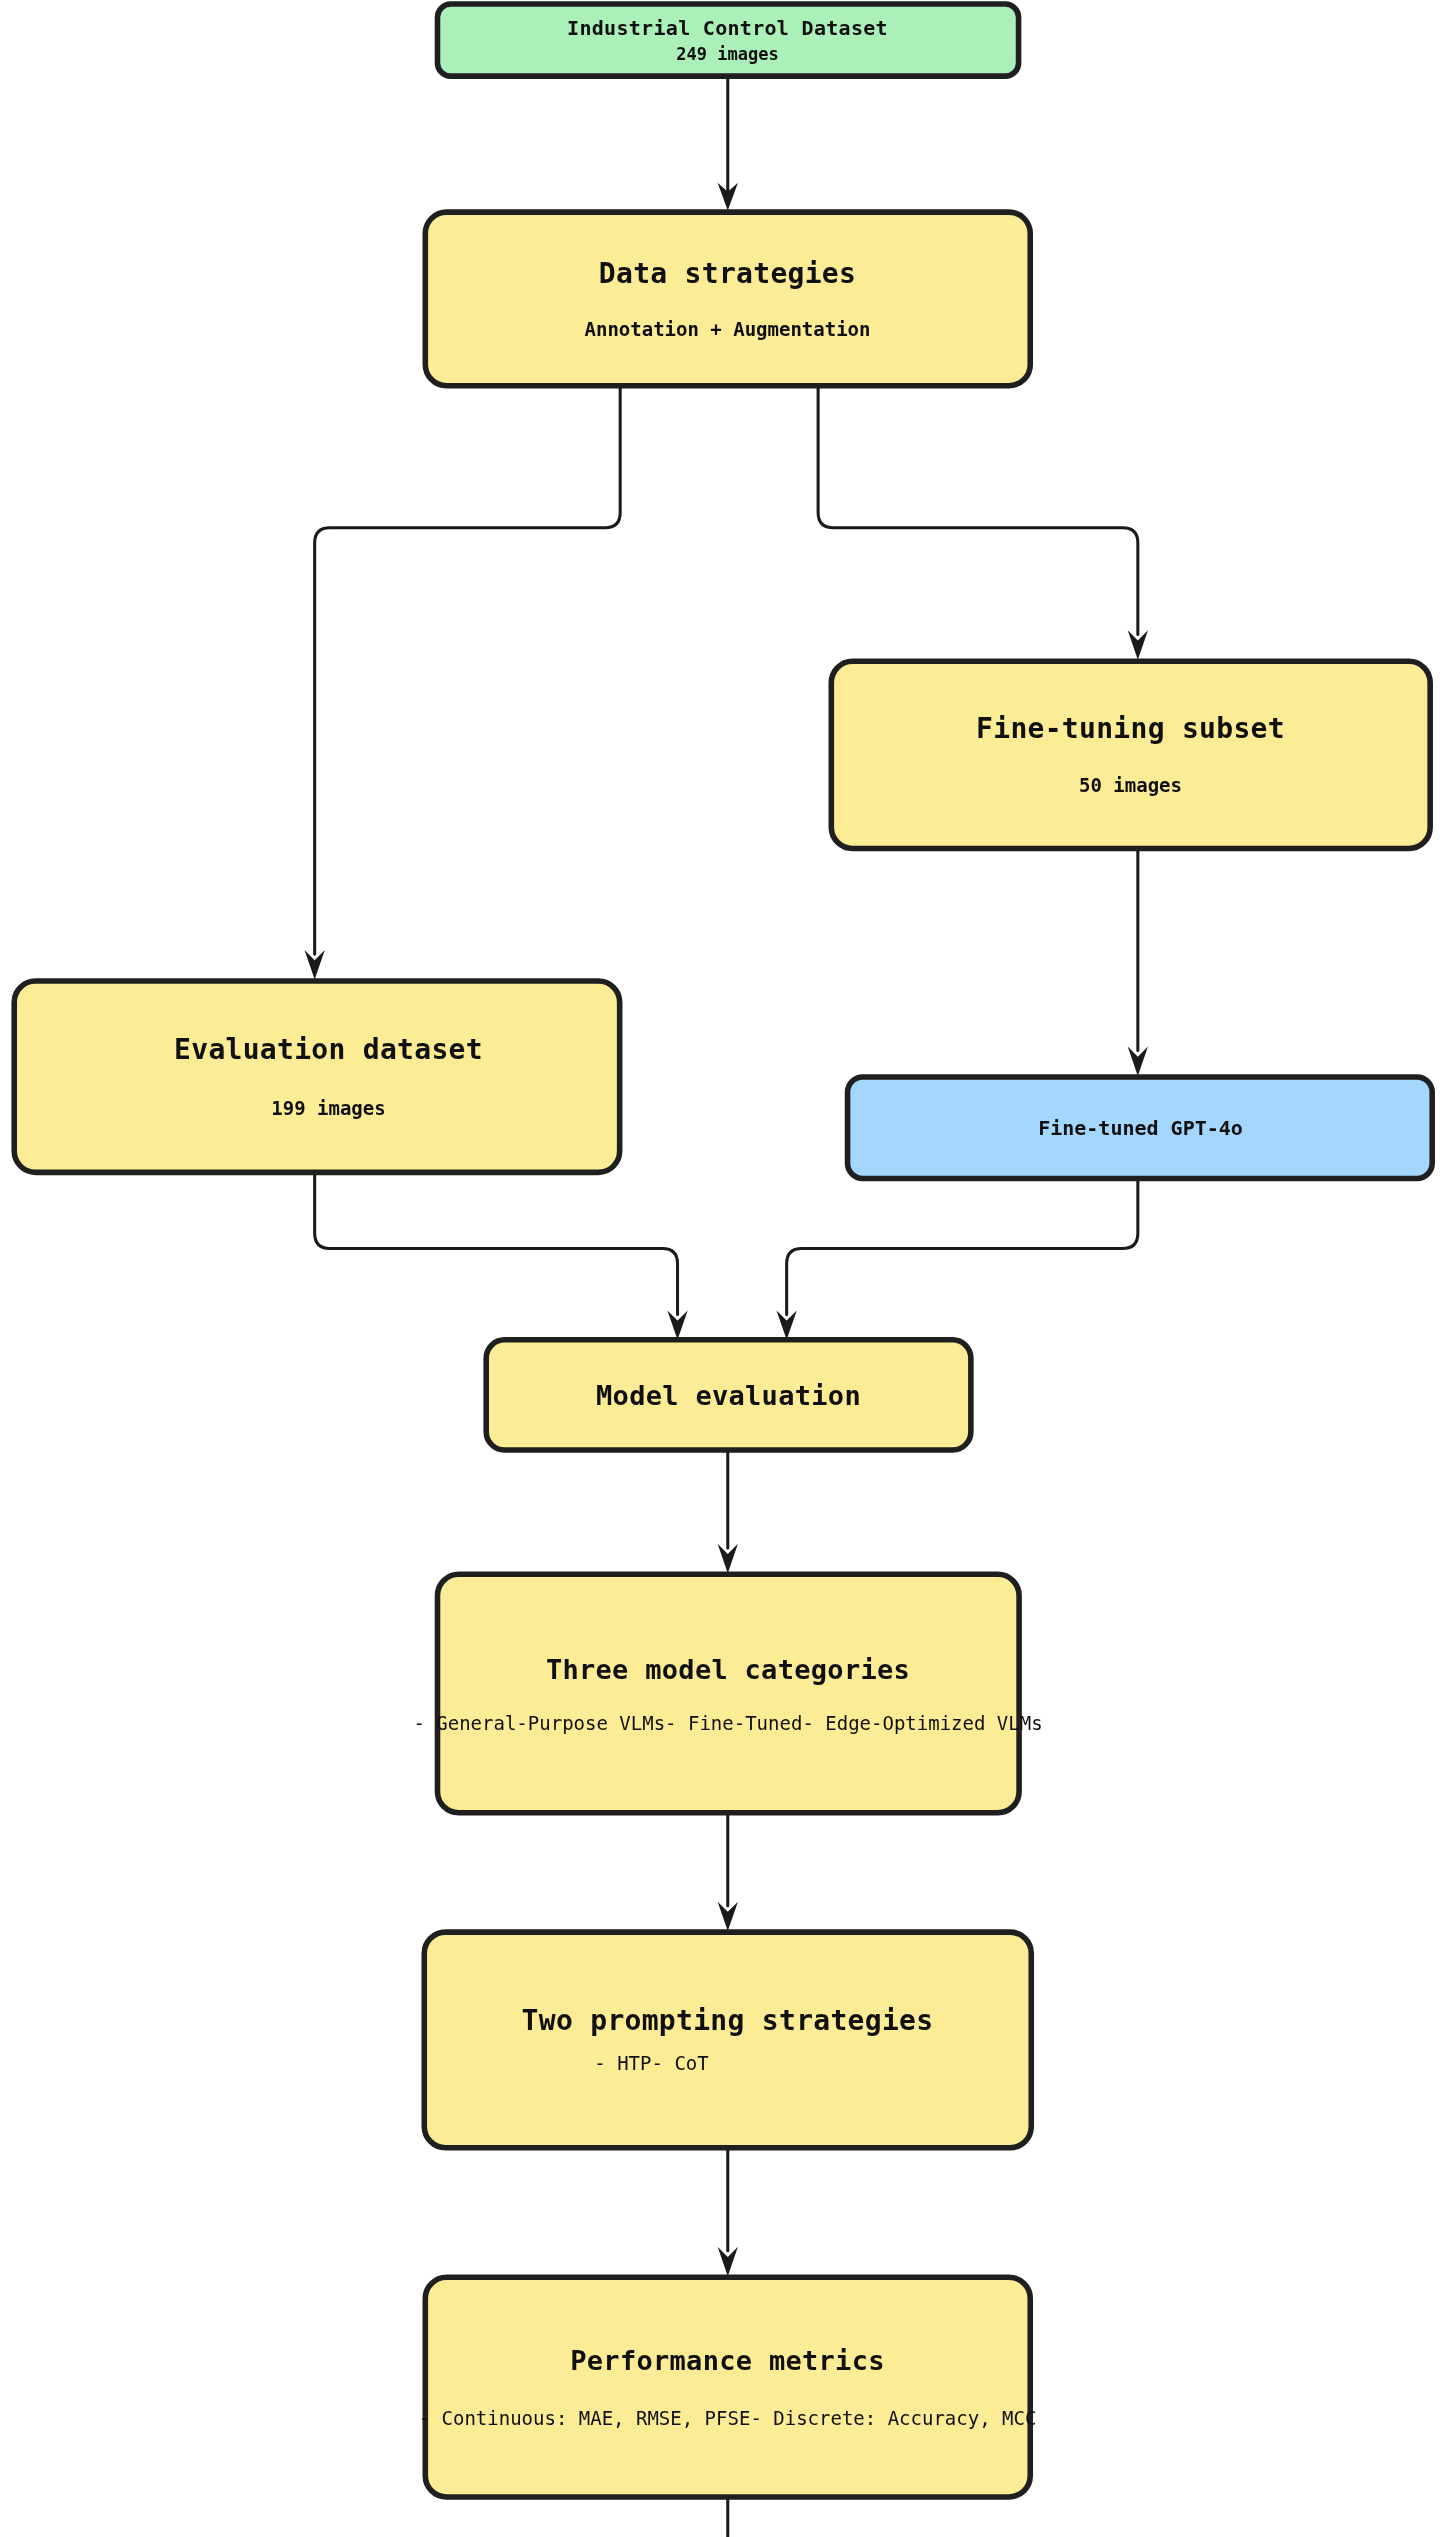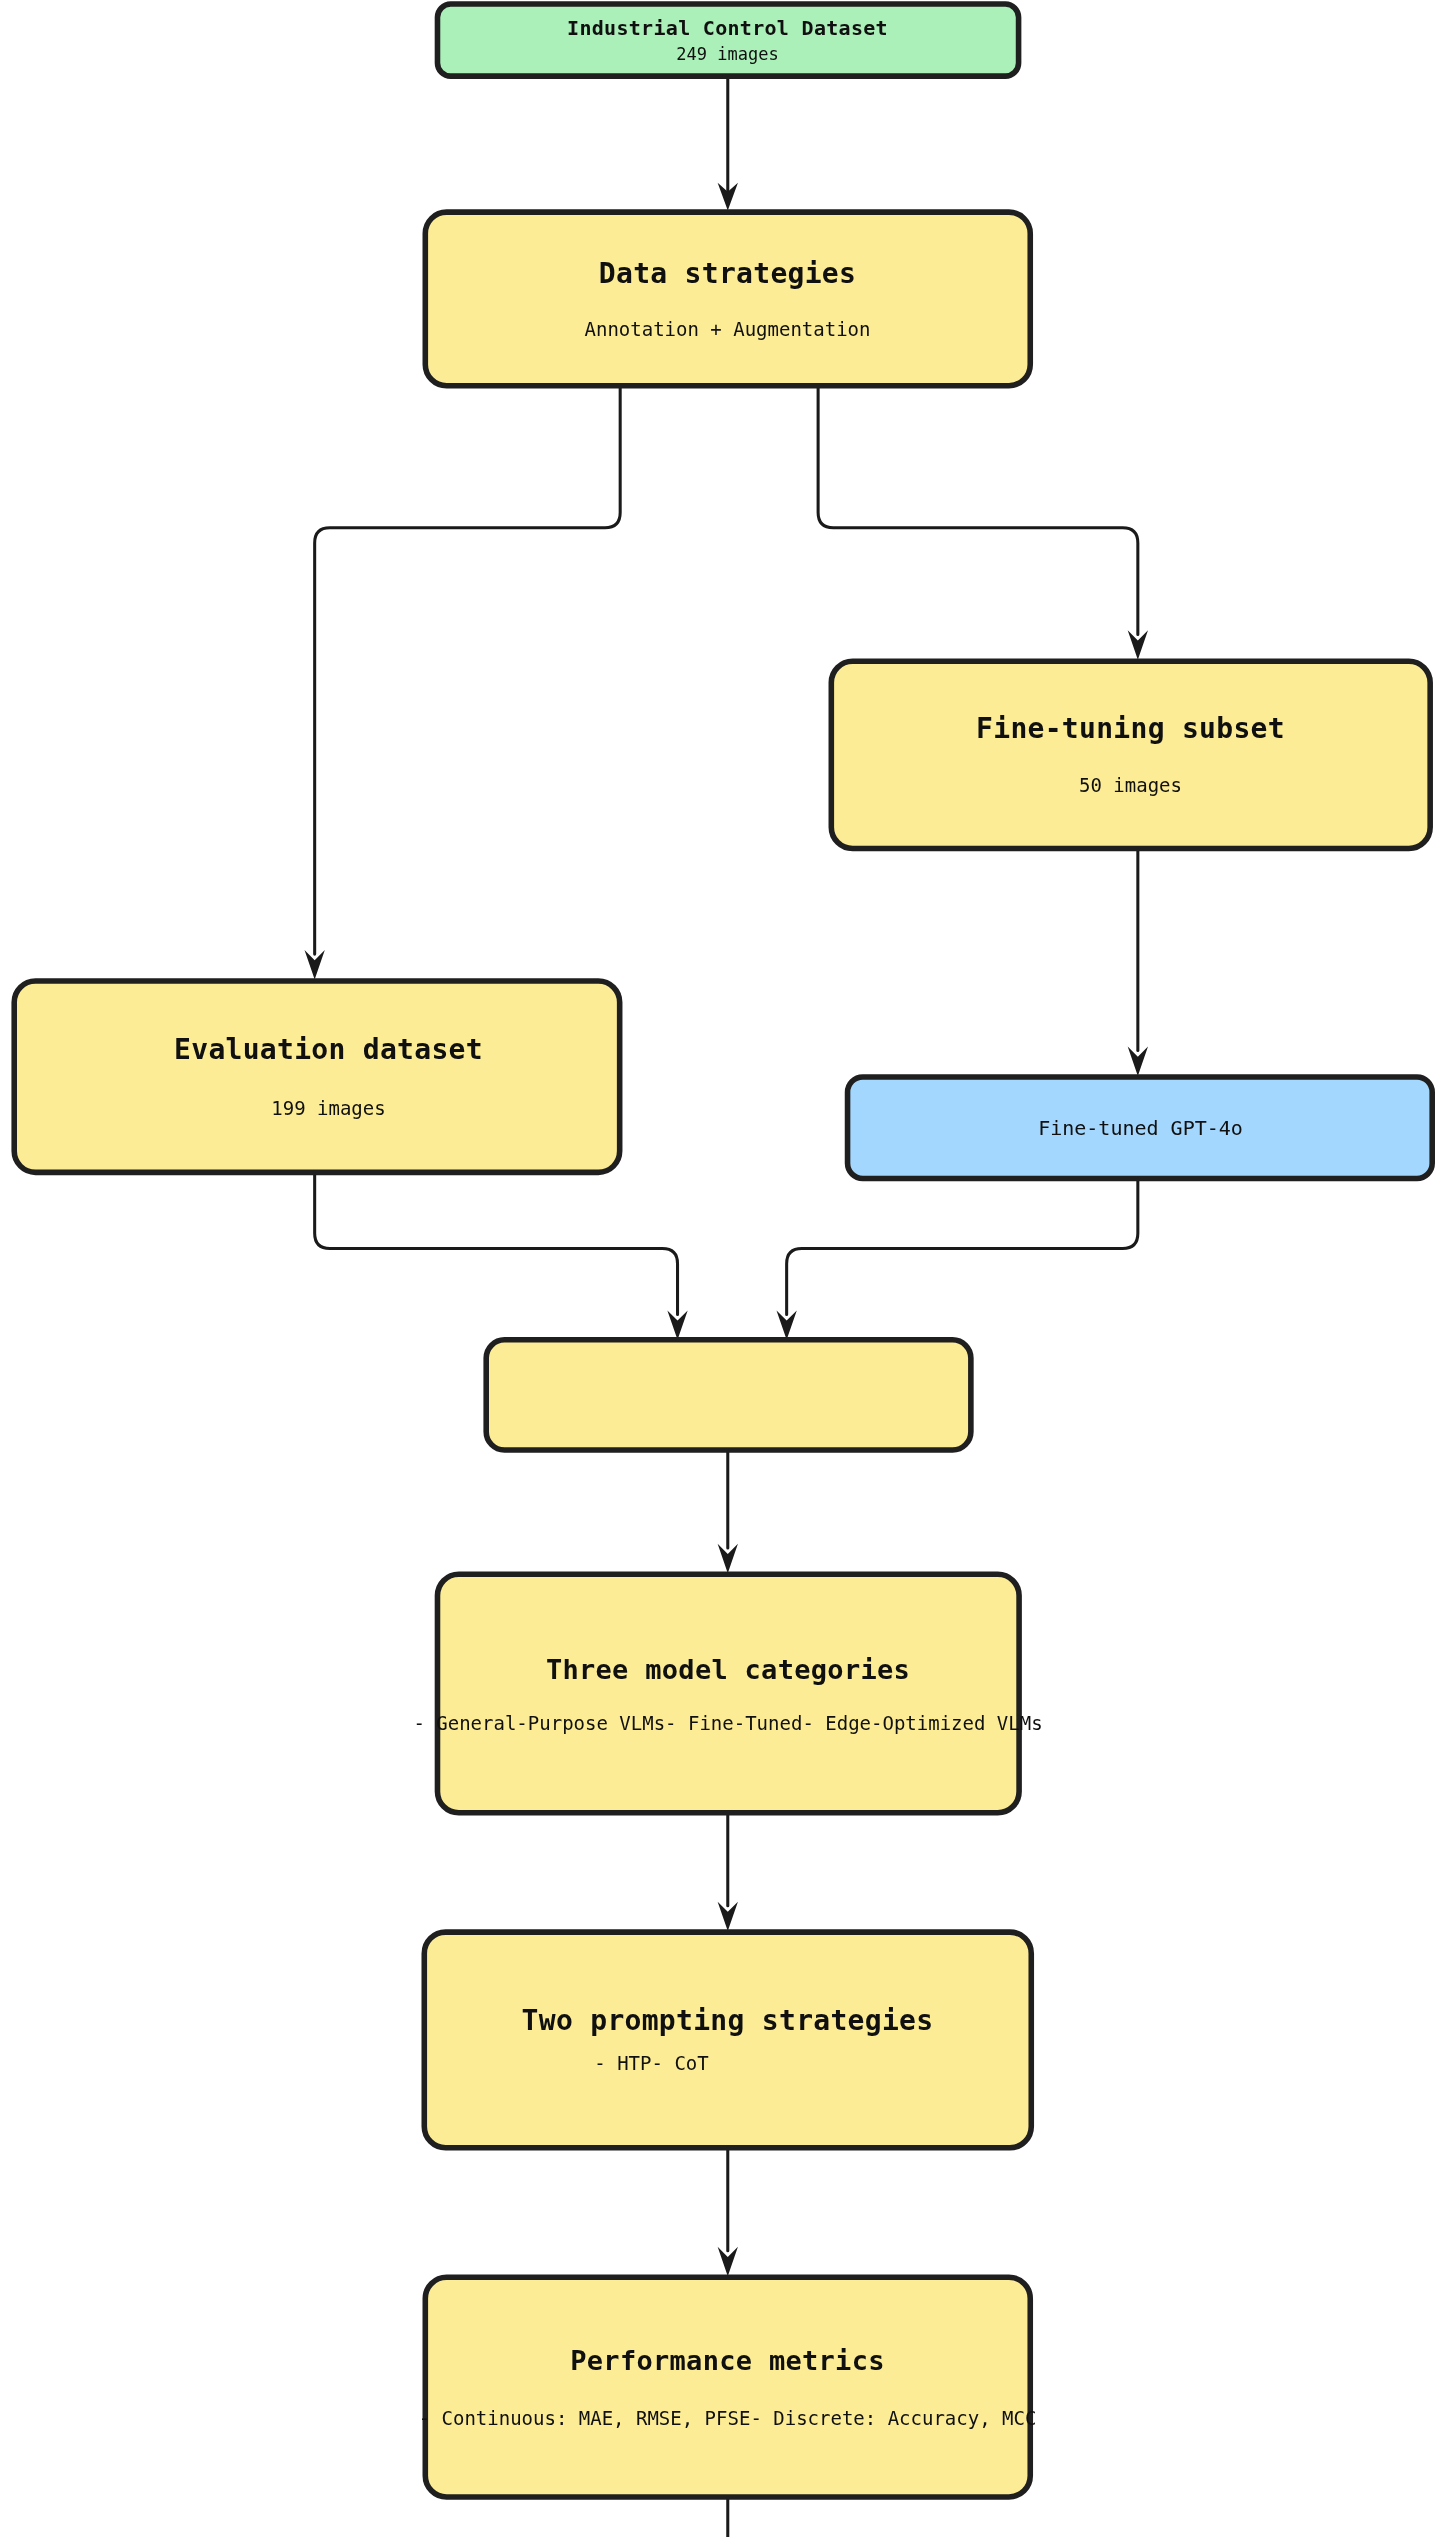--- a/index.html
+++ b/index.html
@@ -14,21 +14,21 @@
      display:flex;
      flex-direction:column;
      align-items:center;
      justify-content:center;
      text-align:center;
      color:#101010;
      font-family:"DejaVu Sans Mono","Liberation Mono",monospace;
      pointer-events:none;
   }
   .ttl{font-weight:700;letter-spacing:0.3px;}
-  .sub{font-weight:400;}
+  .sub{font-weight:700;}
   .bullets{display:flex;flex-direction:row;}
   .bullets .b{white-space:pre;}
 </style>
 </head>
 <body>
 
 <div id="canvas">
 
   <svg class="flow" viewBox="0 0 2861 5460">
 
@@ -105,20 +105,23 @@
 
   <div class="nodelabel" style="left:26px;top:981px;width:605px;height:191px;">
     <div class="ttl" style="font-size:28px;line-height:36px;margin-bottom:28px;">Evaluation dataset</div>
     <div class="sub" style="font-size:19px;line-height:25px;">199 images</div>
   </div>
 
   <div class="nodelabel" style="left:848px;top:1077px;width:585px;height:102px;">
     <div class="sub" style="font-size:20px;line-height:27px;">Fine-tuned GPT-4o</div>
   </div>
 
+  <div class="nodelabel" style="left:486px;top:1340px;width:485px;height:110px;">
+    <div class="ttl" style="font-size:27px;line-height:35px;">Model evaluation</div>
+  </div>
 
   <div class="nodelabel" style="left:437px;top:1574px;width:582px;height:239px;">
     <div class="ttl" style="font-size:27px;line-height:35px;margin-bottom:23px;">Three model categories</div>
     <div class="bullets" style="align-self:center;">
       <div class="b" style="font-size:19px;line-height:26px;">- General-Purpose VLMs</div>
       <div class="b" style="font-size:19px;line-height:26px;">- Fine-Tuned</div>
       <div class="b" style="font-size:19px;line-height:26px;">- Edge-Optimized VLMs</div>
     </div>
   </div>
 

